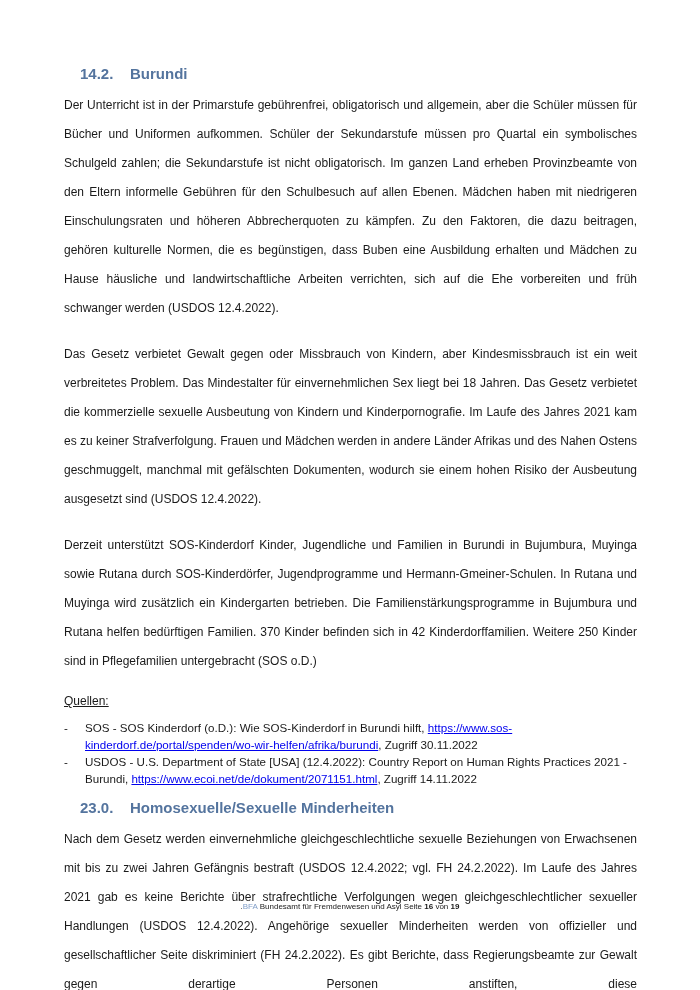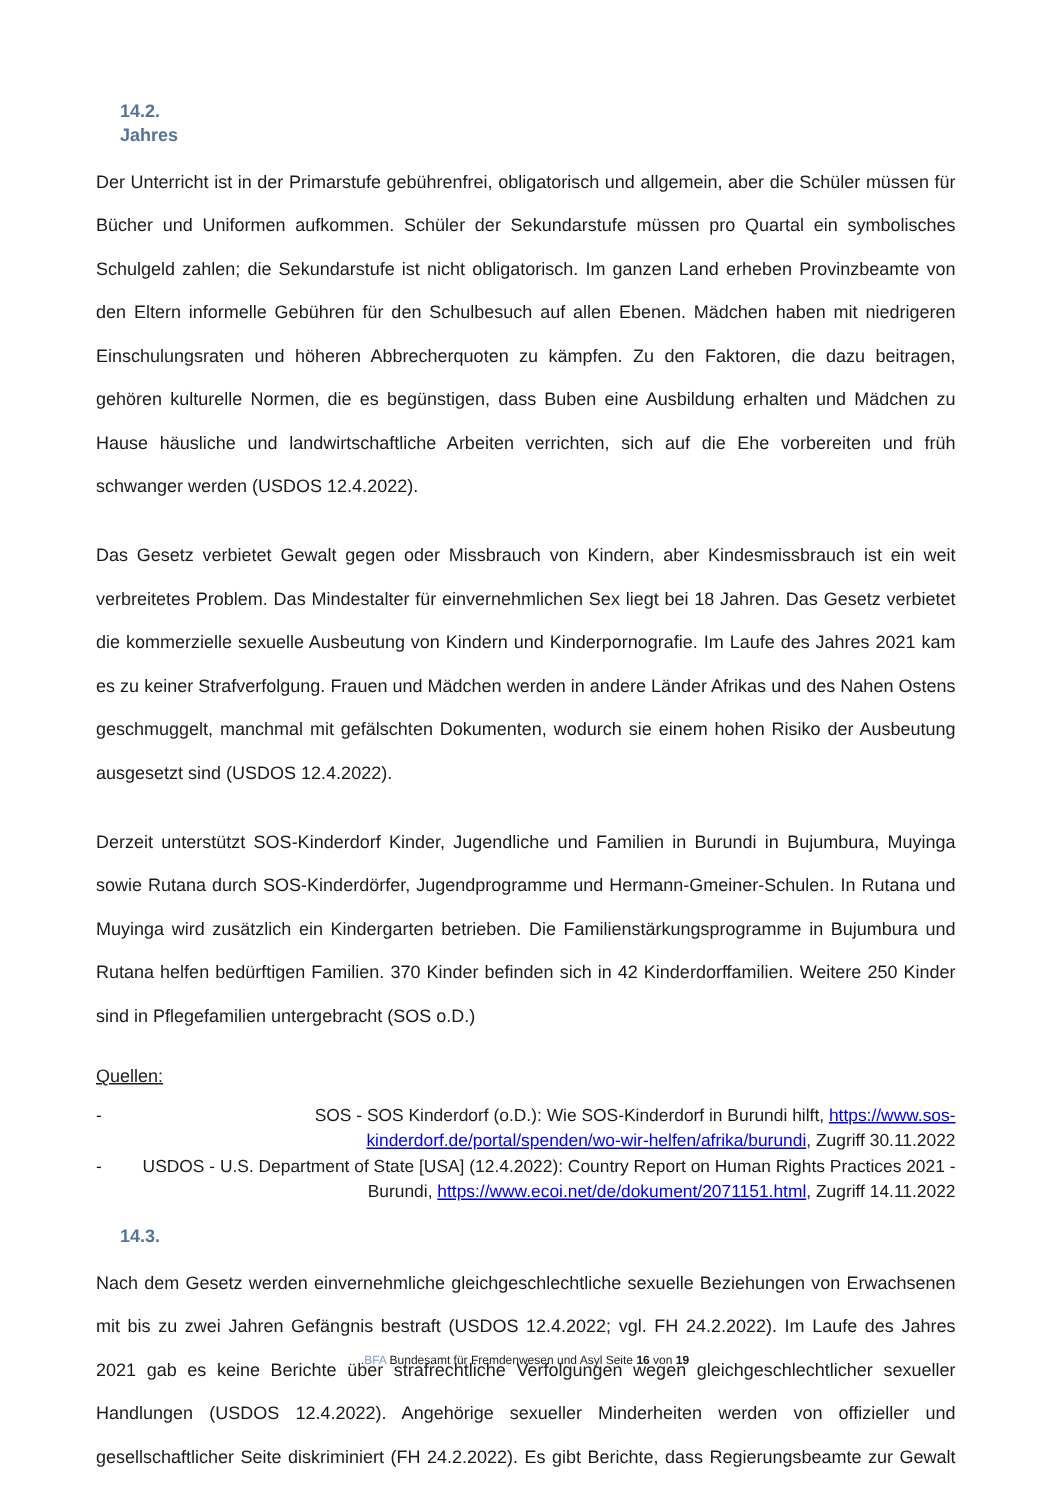--- a/index.html
+++ b/index.html
@@ -12,25 +12,24 @@
     box-sizing: border-box;
     padding: 66px 63px 0 64px;
     font-family: "Liberation Sans", sans-serif;
     color: #1a1a1a;
     overflow: hidden;
   }
   h2.section {
     display: flex;
     margin: 0 0 9px 0;
     padding-left: 16px;
-    font-size: 12px;
+    font-size: 15px;
     font-weight: bold;
     color: #54749e;
     line-height: 16px;
-    flex-direction: column;
   }
   h2.section .sec-num { width: 50px; flex: none; }
   h2.section.second { margin-top: 13px; }
   p.body {
     margin: 0 0 17px 0;
     font-size: 12px;
     line-height: 29px;
     text-align: justify;
   }
   p.body.cont { text-align-last: justify; margin-bottom: 0; }
@@ -42,21 +41,21 @@
   }
   ul.sources {
     list-style: none;
     margin: 0;
     padding: 0;
     font-size: 11.6px;
     line-height: 17px;
   }
   li.source { display: flex; }
   li.source .dash { width: 21px; flex: none; }
-  li.source .src-text { flex: 1; text-align: right; }
+  li.source .src-text { flex: 1; text-align: left; }
   a.link {
     color: #0000ee;
     text-decoration: underline;
     word-break: break-word;
     cursor: pointer;
   }
   .footer {
     position: absolute;
     left: 0;
     right: 0;
@@ -70,21 +69,21 @@
   .footer .logo { color: #7f9dc8; }
   .footer .pagenum { font-weight: bold; }
 </style>
 </head>
 <body>
 
 <div class="page">
 
   <h2 class="section">
     <span class="sec-num">14.2.</span>
-    <span class="sec-title">Jahres</span>
+    <span class="sec-title">Burundi</span>
   </h2>
 
   <p class="body">Der Unterricht ist in der Primarstufe gebührenfrei, obligatorisch und allgemein, aber die Schüler müssen für Bücher und Uniformen aufkommen. Schüler der Sekundarstufe müssen pro Quartal ein symbolisches Schulgeld zahlen; die Sekundarstufe ist nicht obligatorisch. Im ganzen Land erheben Provinzbeamte von den Eltern informelle Gebühren für den Schulbesuch auf allen Ebenen. Mädchen haben mit niedrigeren Einschulungsraten und höheren Abbrecherquoten zu kämpfen. Zu den Faktoren, die dazu beitragen, gehören kulturelle Normen, die es begünstigen, dass Buben eine Ausbildung erhalten und Mädchen zu Hause häusliche und landwirtschaftliche Arbeiten verrichten, sich auf die Ehe vorbereiten und früh schwanger werden (USDOS 12.4.2022).</p>
 
 
   <p class="body">Das Gesetz verbietet Gewalt gegen oder Missbrauch von Kindern, aber Kindesmissbrauch ist ein weit verbreitetes Problem. Das Mindestalter für einvernehmlichen Sex liegt bei 18 Jahren. Das Gesetz verbietet die kommerzielle sexuelle Ausbeutung von Kindern und Kinderpornografie. Im Laufe des Jahres 2021 kam es zu keiner Strafverfolgung. Frauen und Mädchen werden in andere Länder Afrikas und des Nahen Ostens geschmuggelt, manchmal mit gefälschten Dokumenten, wodurch sie einem hohen Risiko der Ausbeutung ausgesetzt sind (USDOS 12.4.2022).</p>
 
   <p class="body">Derzeit unterstützt SOS-Kinderdorf Kinder, Jugendliche und Familien in Burundi in Bujumbura, Muyinga sowie Rutana durch SOS-Kinderdörfer, Jugendprogramme und Hermann-Gmeiner-Schulen. In Rutana und Muyinga wird zusätzlich ein Kindergarten betrieben. Die Familienstärkungsprogramme in Bujumbura und Rutana helfen bedürftigen Familien. 370 Kinder befinden sich in 42 Kinderdorffamilien. Weitere 250 Kinder sind in Pflegefamilien untergebracht (SOS o.D.)</p>
 
   <div class="quellen">Quellen:</div>
@@ -94,21 +93,22 @@
       <span class="dash">-</span>
       <span class="src-text"><span>SOS - SOS Kinderdorf (o.D.): Wie SOS-Kinderdorf in Burundi hilft, </span><a class="link">https://www.sos-kinderdorf.de/portal/spenden/wo-wir-helfen/afrika/burundi</a><span>, Zugriff 30.11.2022</span></span>
     </li>
     <li class="source">
       <span class="dash">-</span>
       <span class="src-text"><span>USDOS - U.S. Department of State [USA] (12.4.2022): Country Report on Human Rights Practices 2021 - Burundi, </span><a class="link">https://www.ecoi.net/de/dokument/2071151.html</a><span>, Zugriff 14.11.2022</span></span>
     </li>
   </ul>
 
   <h2 class="section second">
-    <span class="sec-num">14.3.</span>
+    <span class="sec-num">23.0.</span>
+    <span class="sec-title">Homosexuelle/Sexuelle Minderheiten</span>
   </h2>
 
   <p class="body cont">Nach dem Gesetz werden einvernehmliche gleichgeschlechtliche sexuelle Beziehungen von Erwachsenen mit bis zu zwei Jahren Gefängnis bestraft (USDOS 12.4.2022; vgl. FH 24.2.2022). Im Laufe des Jahres 2021 gab es keine Berichte über strafrechtliche Verfolgungen wegen gleichgeschlechtlicher sexueller Handlungen (USDOS 12.4.2022). Angehörige sexueller Minderheiten werden von offizieller und gesellschaftlicher Seite diskriminiert (FH 24.2.2022). Es gibt Berichte, dass Regierungsbeamte zur Gewalt gegen derartige Personen anstiften, diese</p>
 
   <div class="footer">
     <span>.</span><span class="logo">BFA</span>
     <span>Bundesamt für Fremdenwesen und Asyl</span>
     <span>Seite</span>
     <span class="pagenum">16</span>
     <span>von</span>

